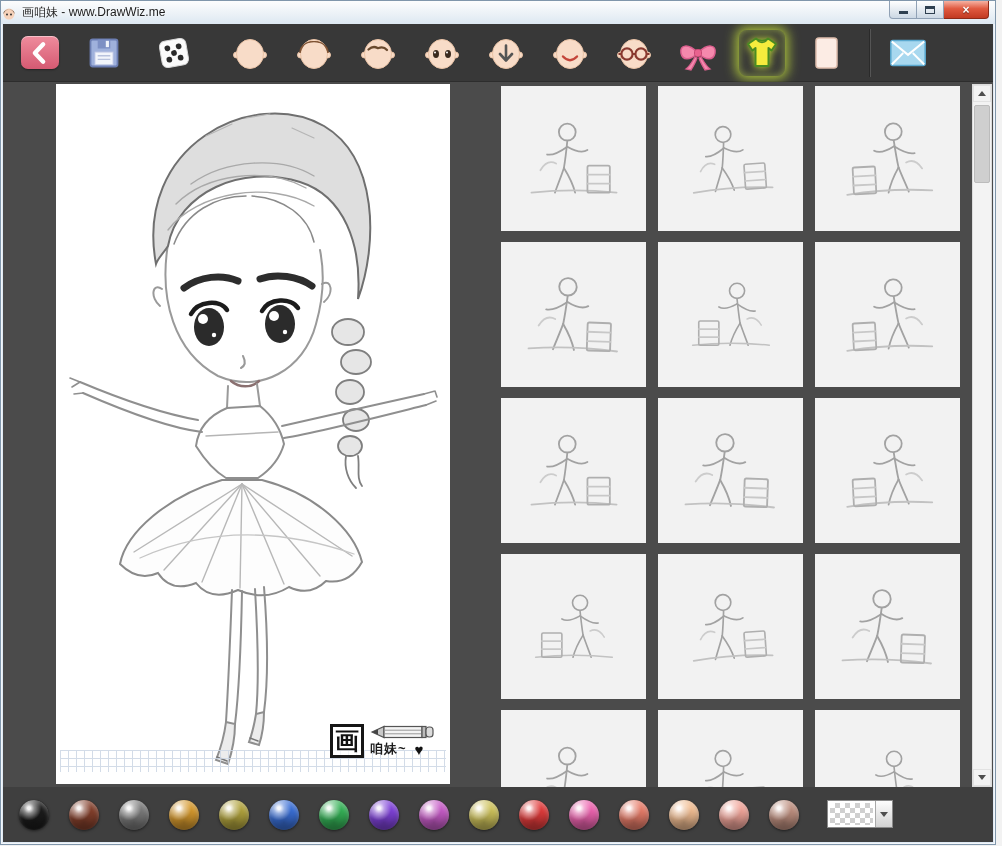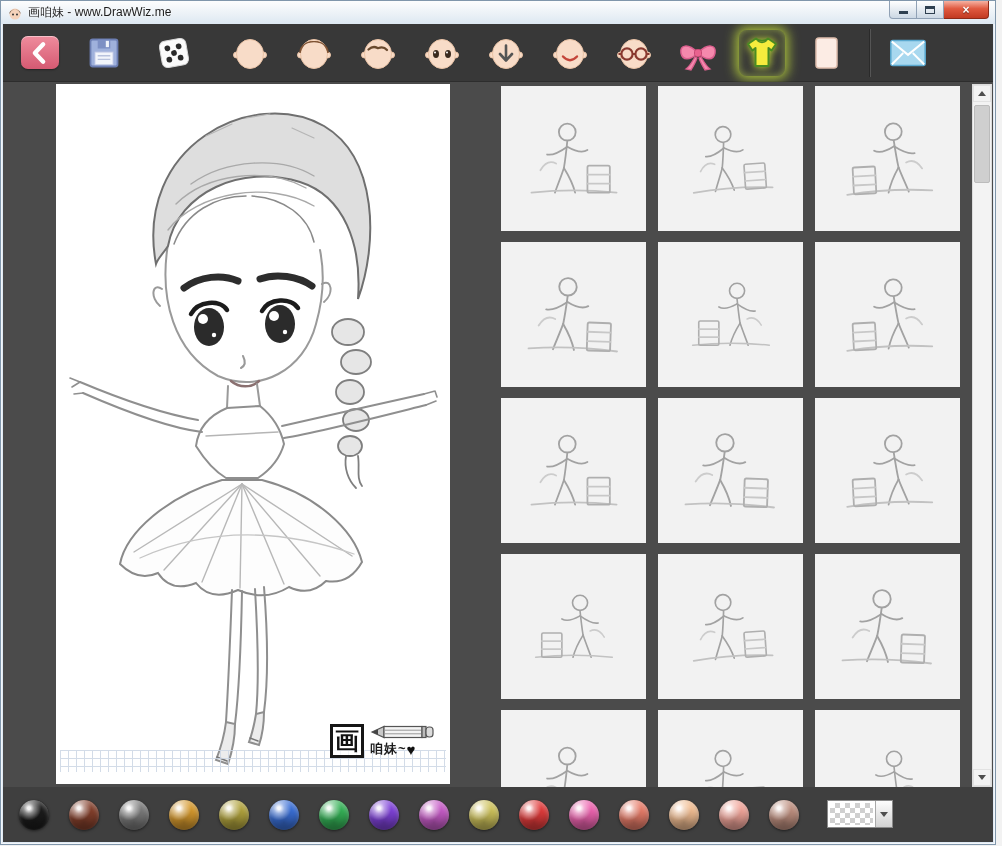--- a/index.html
+++ b/index.html
@@ -6,21 +6,21 @@
   html,body { width:1002px; height:846px; background:#f2f2f2; font-family:"Liberation Sans", sans-serif; overflow:hidden; }
 
   
   .window { position:absolute; left:0; top:0; width:996px; height:845px;
             border:1px solid #8096ab; background:#dfe9f3;
             box-shadow: inset 0 0 0 1px rgba(255,255,255,.6); }
 
   
   .titlebar { position:absolute; top:0; left:0; right:0; height:23px;
               background:linear-gradient(#fdfdfd,#dde8f2);
-              display:flex; align-items:center; padding-left:6px; }
+              display:flex; align-items:center; }
   .app-icon { width:16px; height:16px; margin-right:5px; flex:0 0 auto; }
   .title-text { font-size:12px; color:#1b1b1b; text-shadow:0 0 3px #fff; }
   .win-controls { position:absolute; right:6px; top:0; display:flex; }
   .win-btn { height:18px; border:1px solid #90a1b5; border-top:none;
              background:linear-gradient(#ffffff,#ccd8e4);
              display:flex; align-items:center; justify-content:center; cursor:default; }
   .win-btn.min { width:28px; border-radius:0 0 0 4px; }
   .win-btn.max { width:27px; border-left:none; }
   .win-btn.close { width:45px; border-left:none; border-color:#8e2a18; border-radius:0 0 4px 0;
                    background:linear-gradient(#f6b2a2 0%, #e05a40 45%, #c23a22 100%);
@@ -48,21 +48,21 @@
   .main { position:absolute; top:58px; left:0; right:0; bottom:55px; background:#4b4b4b; }
 
   .canvas { position:absolute; left:53px; top:2px; width:394px; height:700px; background:#ffffff; overflow:hidden; }
   .canvas::after { content:""; position:absolute; left:4px; right:4px; bottom:12px; height:22px; opacity:.85;
     background-image:linear-gradient(#ccd6e4 1px, transparent 1px), linear-gradient(90deg,#ccd6e4 1px, transparent 1px);
     background-size:8px 8px; }
   .watermark { position:absolute; right:14px; bottom:26px; display:flex; align-items:flex-start; gap:6px; z-index:3; }
   .logo-box { width:34px; height:34px; border:3px solid #161616; color:#111; font-weight:bold; font-size:24px;
               display:flex; align-items:center; justify-content:center; background:rgba(255,255,255,.7); }
   .logo-right { display:flex; flex-direction:column; align-items:flex-start; }
-  .logo-sub { display:flex; align-items:center; gap:0; }
+  .logo-sub { display:flex; align-items:center; gap:8px; }
   .logo-text { font-size:13px; font-weight:bold; color:#1c1c1c; letter-spacing:1px; }
   .logo-heart { font-size:15px; color:#111; }
 
   
   .gallery { position:absolute; left:498px; top:4px; width:459px; height:702px; overflow:hidden;
              display:grid; grid-template-columns:repeat(3,145px); gap:11px 12px; align-content:start; }
   .tile { width:145px; height:145px; background:#f2f2f2; display:flex; align-items:center; justify-content:center; cursor:pointer; }
   .tile svg { opacity:.9; }
   .tile:nth-of-type(3n) svg { transform:scaleX(-1) rotate(3deg); }
   .tile:nth-of-type(3n+2) svg { transform:rotate(-4deg) scale(.93); }

